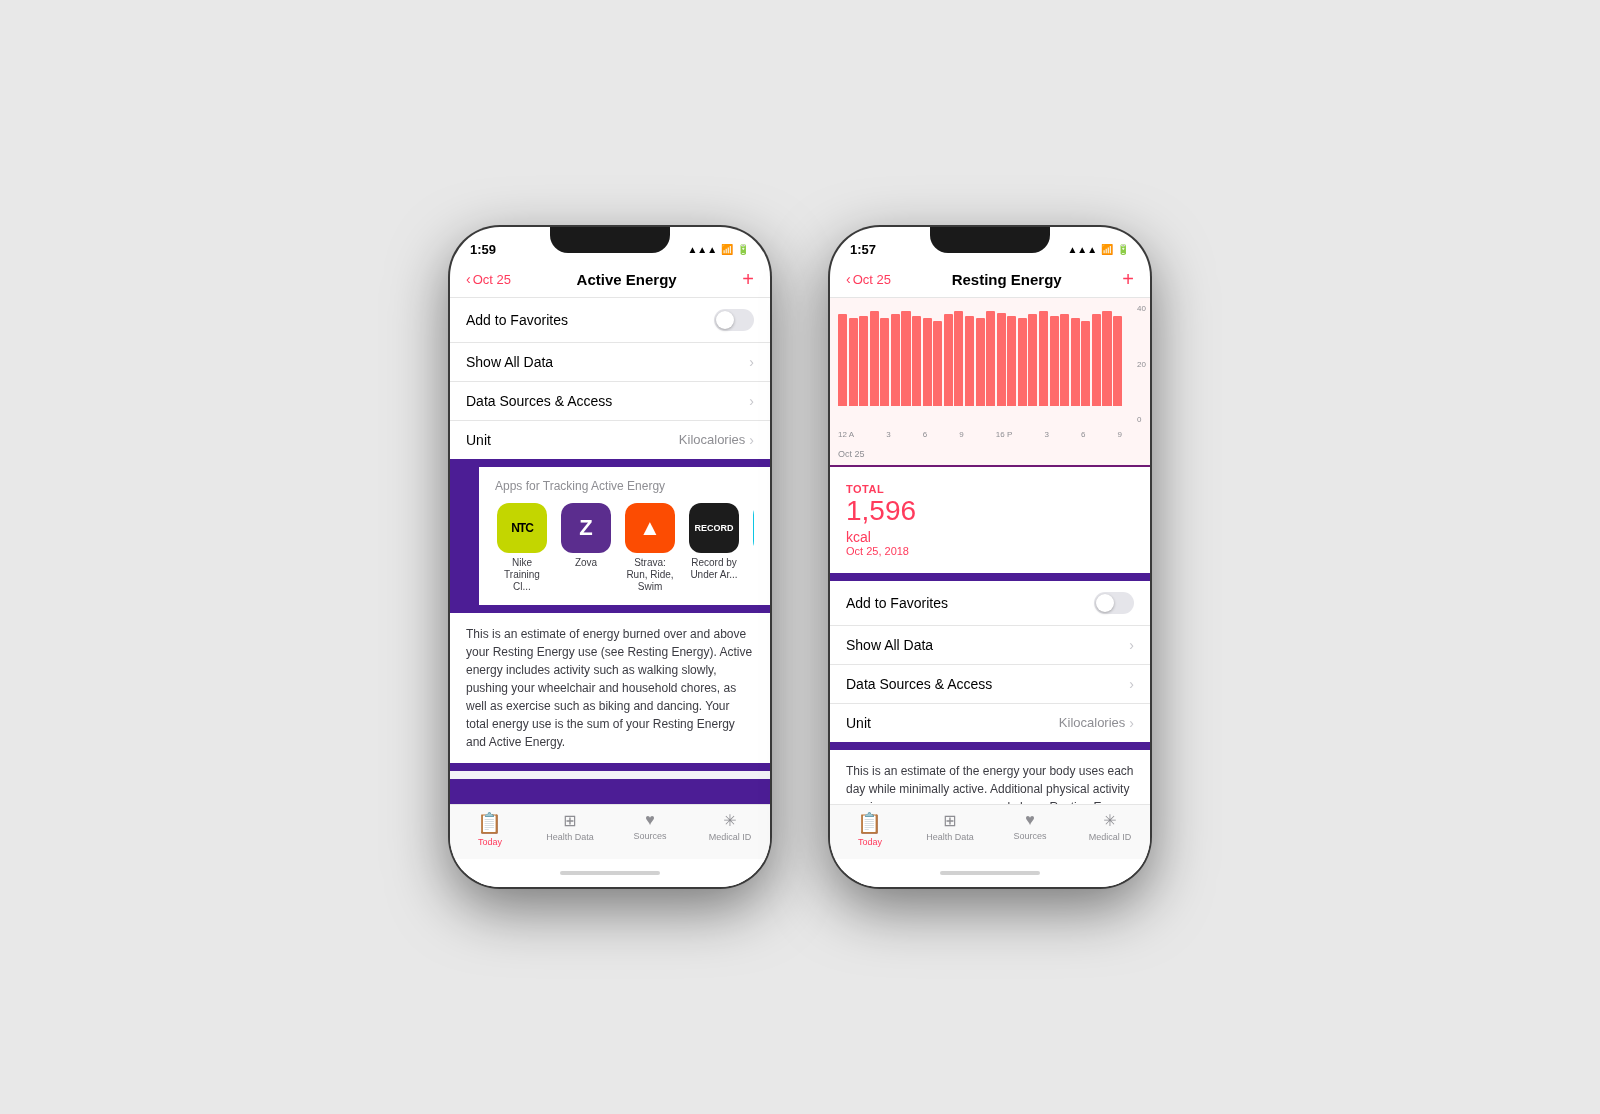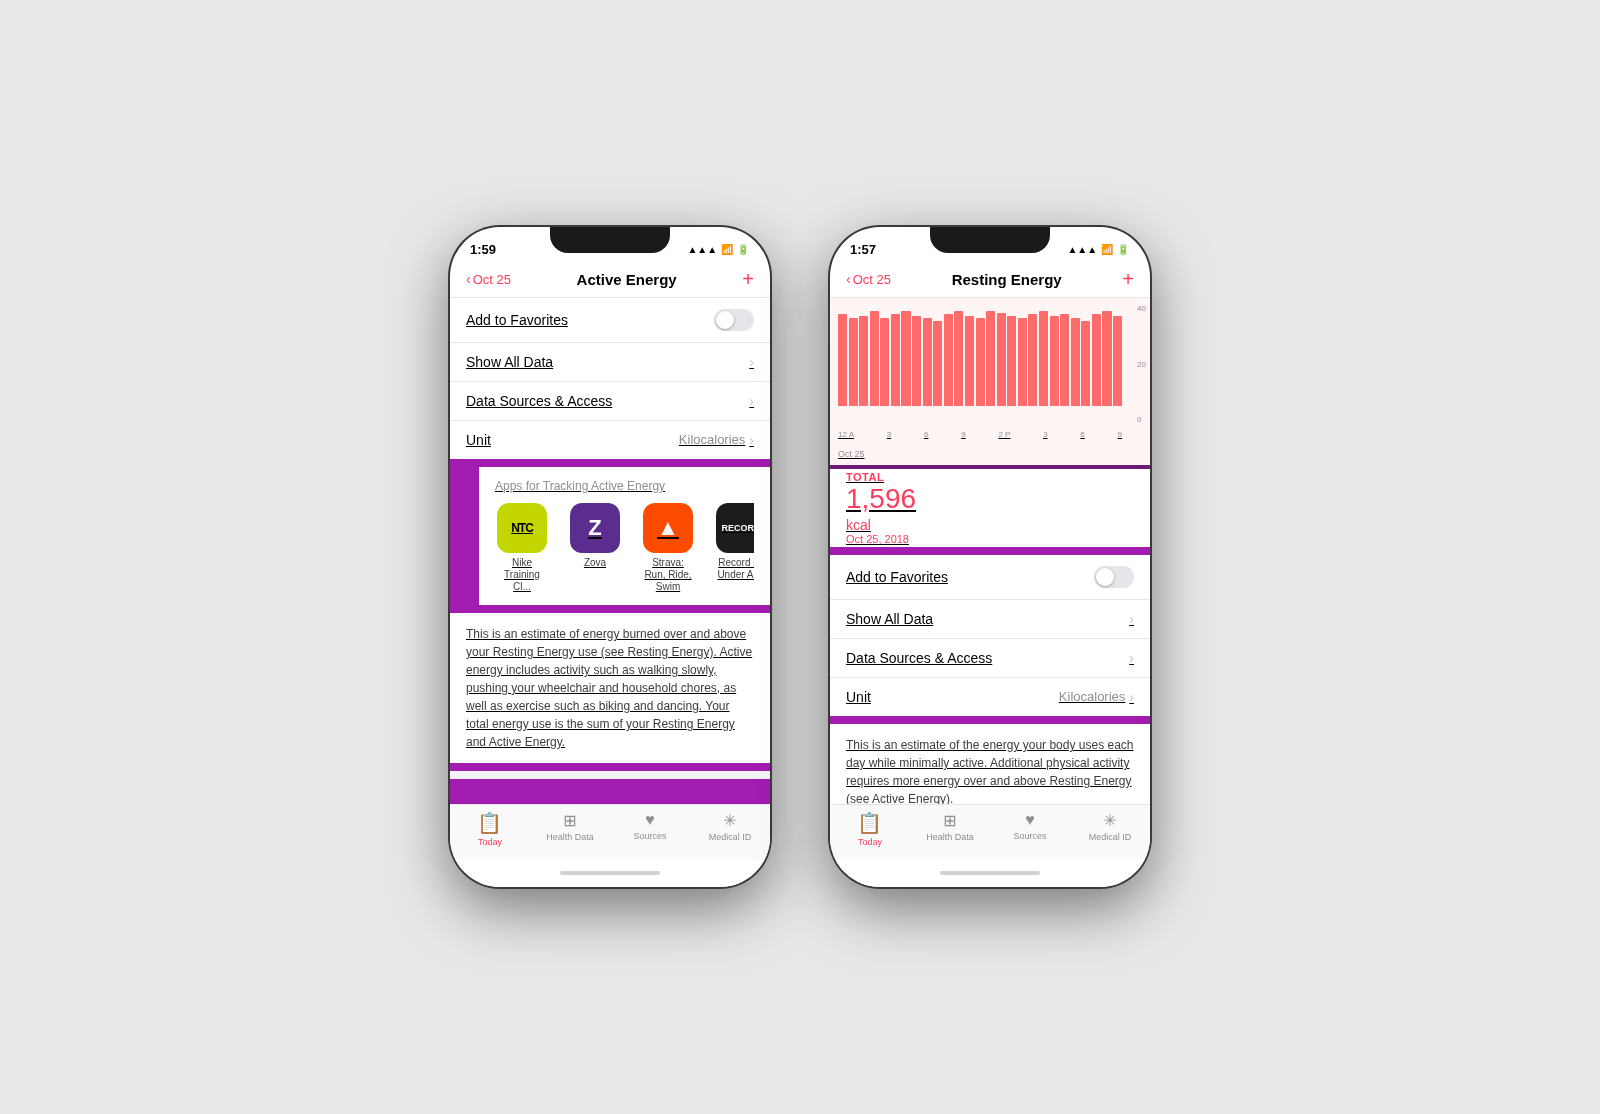--- a/index.html
+++ b/index.html
@@ -104,22 +104,21 @@
       color: #ff3b5c;
       font-size: 20px;
       line-height: 1;
     }
 
     
     .screen-content {
       flex: 1;
       overflow-y: auto;
       overflow-x: hidden;
-      background: #a21caf;
-      text-decoration: underline;
+      background: #4c1d95;
     }
 
     .screen-content::-webkit-scrollbar { display: none; }
 
     
     .section-card {
       background: white;
       margin-bottom: 8px;
     }
 
@@ -186,21 +185,21 @@
     }
 
     .apps-label {
       font-size: 12px;
       color: #8e8e93;
       margin-bottom: 10px;
     }
 
     .apps-row {
       display: flex;
-      gap: 19px;
+      gap: 10px;
       overflow: hidden;
     }
 
     .app-item {
       display: flex;
       flex-direction: column;
       align-items: center;
       width: 54px;
       flex-shrink: 0;
     }
@@ -295,22 +294,22 @@
 
     
     .chart-section {
       background: white;
       padding: 0;
       margin-bottom: 0;
     }
 
     .total-section {
       background: white;
-      padding: 2px 16px;
-      border-top: 4px solid #701a75;
+      padding: 16px 16px;
+      border-top: 2px solid #701a75;
     }
 
     .total-label {
       font-size: 11px;
       font-weight: 700;
       color: #ff3b5c;
       letter-spacing: 0.5px;
     }
 
     .total-value {
@@ -538,21 +537,21 @@
             <span style="font-size:8px;color:#8e8e93;">20</span>
             <span style="font-size:8px;color:#8e8e93;">0</span>
           </div>
         </div>
 
         <div style="display:flex;justify-content:space-between;padding:2px 28px 4px 8px;background:#fff5f5;">
           <span style="font-size:8px;color:#8e8e93;">12 A</span>
           <span style="font-size:8px;color:#8e8e93;">3</span>
           <span style="font-size:8px;color:#8e8e93;">6</span>
           <span style="font-size:8px;color:#8e8e93;">9</span>
-          <span style="font-size:8px;color:#8e8e93;">2 P</span>
+          <span style="font-size:8px;color:#8e8e93;">16 P</span>
           <span style="font-size:8px;color:#8e8e93;">3</span>
           <span style="font-size:8px;color:#8e8e93;">6</span>
           <span style="font-size:8px;color:#8e8e93;">9</span>
         </div>
         <div style="padding:0 8px 4px;background:#fff5f5;">
           <span style="font-size:9px;color:#8e8e93;">Oct 25</span>
         </div>
 
         <div class="total-section">
           <div class="total-label">TOTAL</div>

